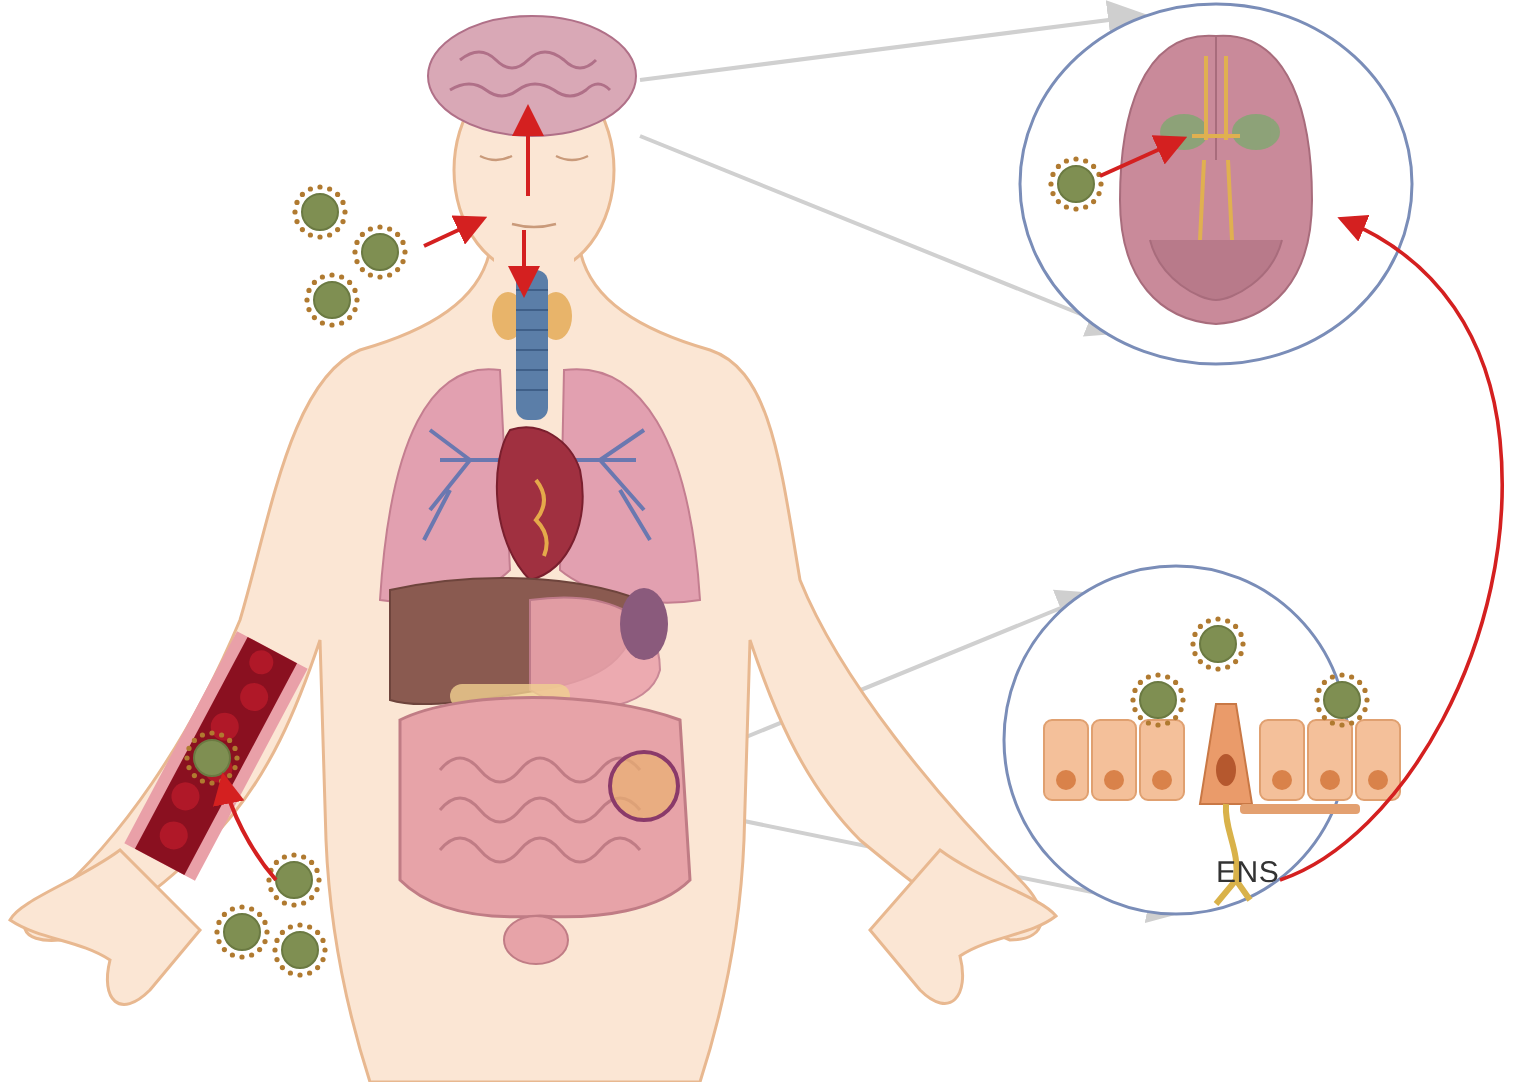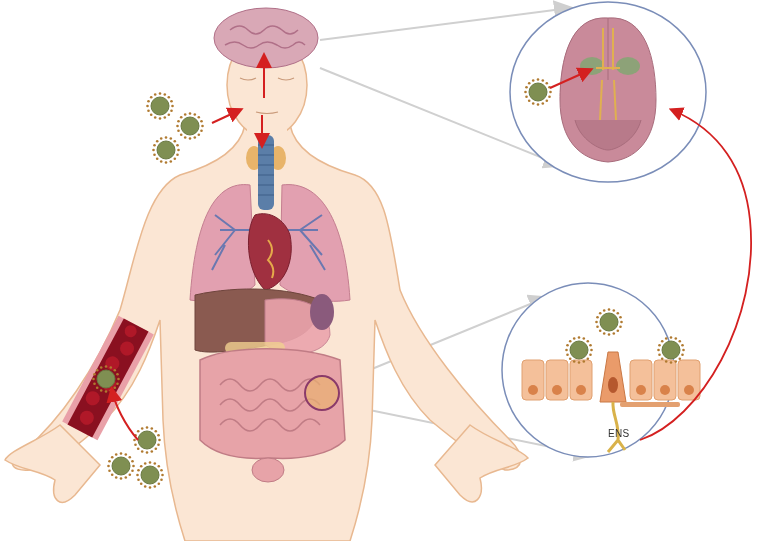--- a/index.html
+++ b/index.html
@@ -1,19 +1,19 @@
 <!DOCTYPE html>
 <html><head>
 <meta charset="utf-8">
 <style>
   html, body { margin:0; padding:0; background:#ffffff; }
   body { width:762px; height:541px; position:relative; overflow:hidden; font-family:"Liberation Sans", sans-serif; }
   #scene { position:absolute; left:0; top:0; width:762px; height:541px; }
   .lbl { position:absolute; font-family:"Liberation Sans", sans-serif; color:#333; }
-  #ens { left:608px; top:428px; font-size:10px; letter-spacing:0.3px; }
+  #ens { left:608px; top:428px; font-size:15px; letter-spacing:0.3px; }
 </style>
 </head>
 <body>
 
 <svg id="scene" viewBox="0 0 762 541" xmlns="http://www.w3.org/2000/svg">
   <defs>
     <g id="virus">
       <circle r="9" fill="#7f8f52" stroke="#6b7a42" stroke-width="1"></circle>
       <g fill="#b07a30">
         <circle cx="0" cy="-12.5" r="1.3"></circle>

